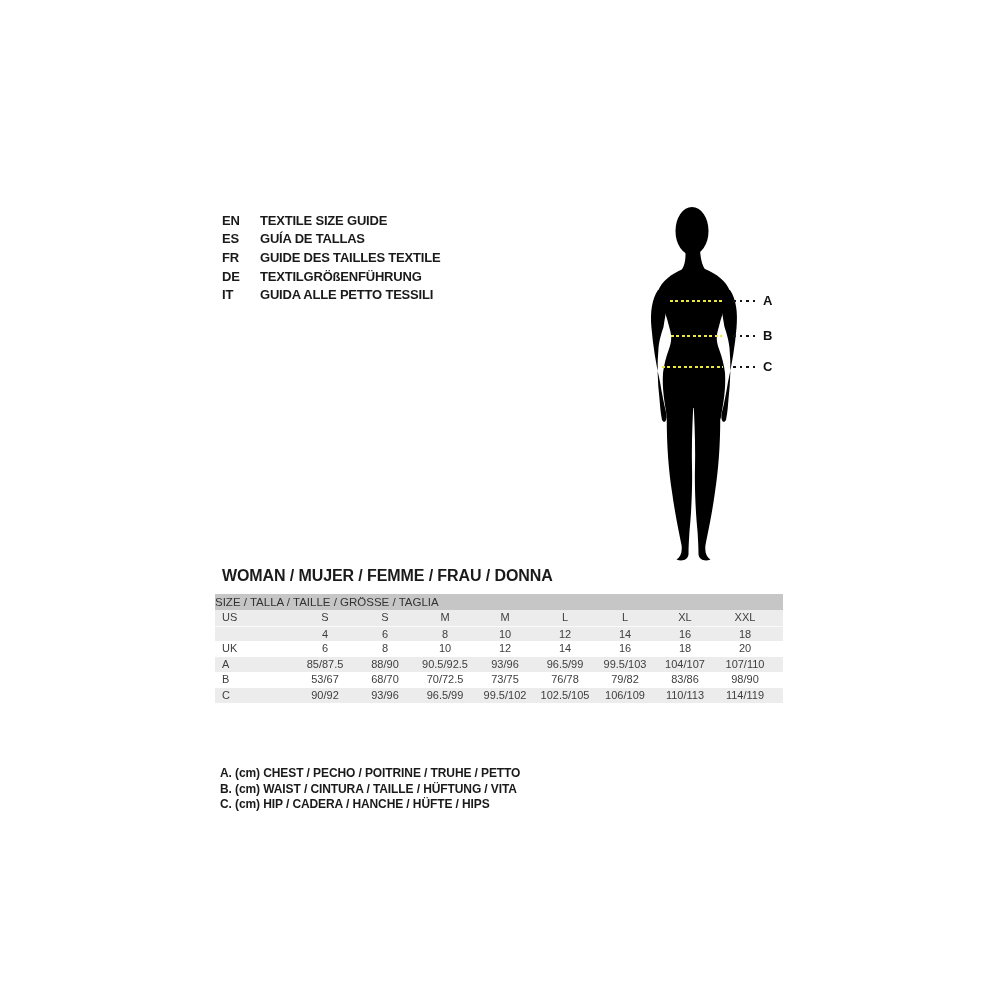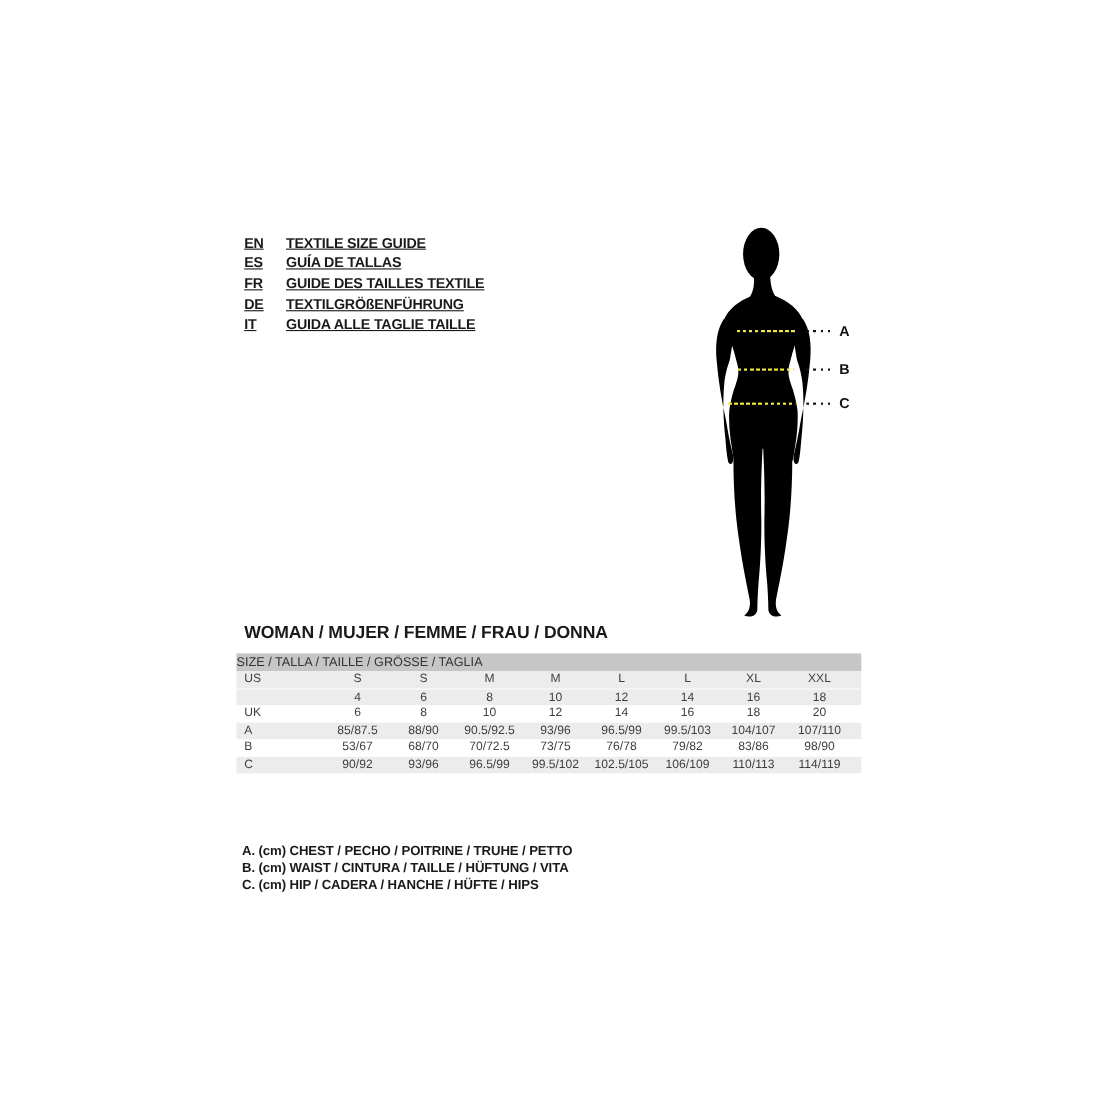--- a/index.html
+++ b/index.html
@@ -6,21 +6,21 @@
     --yellow:#ece73a;
     --header-bg:#c6c6c6;
     --shade-bg:#ececec;
   }
   html,body{margin:0;padding:0;background:#fff;}
   .canvas{
     position:relative;width:1000px;height:1000px;background:#ffffff;overflow:hidden;
     font-family:"Liberation Sans",sans-serif;color:#1a1a1a;
   }
   
-  .lang-block{position:absolute;left:222px;top:211px;text-decoration:underline;}
+  .lang-block{position:absolute;left:222px;top:211px;}
   .lang-row{display:flex;height:18.6px;align-items:center;}
   .lang-code{width:38px;font-size:13px;font-weight:700;letter-spacing:-0.2px;}
   .lang-title{font-size:13px;font-weight:700;letter-spacing:-0.2px;white-space:nowrap;}
   
   .figure{position:absolute;left:645px;top:204px;width:100px;height:360px;}
   .dash{position:absolute;height:2px;}
   .dash.yellow{background:repeating-linear-gradient(to right,var(--yellow) 0 3px,transparent 3px 5.5px);}
   .dash.black{background:repeating-linear-gradient(to right,#141414 0 2.5px,transparent 2.5px 6.5px);}
   .measure-label{position:absolute;width:16px;height:16px;font-size:13px;font-weight:700;color:#111;line-height:16px;}
   
@@ -55,21 +55,21 @@
     <div class="lang-row">
       <span class="lang-code">FR</span>
       <span class="lang-title">GUIDE DES TAILLES TEXTILE</span>
     </div>
     <div class="lang-row">
       <span class="lang-code">DE</span>
       <span class="lang-title">TEXTILGRÖßENFÜHRUNG</span>
     </div>
     <div class="lang-row">
       <span class="lang-code">IT</span>
-      <span class="lang-title">GUIDA ALLE TAGLIE TAILLE</span>
+      <span class="lang-title">GUIDA ALLE PETTO TESSILI</span>
     </div>
   </div>
 
   <svg class="figure" viewBox="0 0 100 360" xmlns="http://www.w3.org/2000/svg">
     <g fill="#000">
       <ellipse cx="47" cy="27" rx="16.5" ry="24"></ellipse>
       <path d="M40 40 L55 40 C55 52 56 60 61 67 L36 67 C41 60 41 52 40 40 Z"></path>
       <path d="M38 65 C26 70 17 77 13 87 C17 100 22 113 25 126 C27 133 26.5 138 24 145 C21 153 19 161 18 169 C17 184 19.5 200 22.5 215 C30 208 40 204 49 204 C58 204 68 208 75.5 215 C78.5 200 81 184 80 169 C79 161 77 153 74 145 C71.5 138 71 133 73 126 C76 113 81 100 85 87 C81 77 72 70 60 65 C52 62.5 46 62.5 38 65 Z"></path>
       <path d="M13 86 C7 95 5 108 6.5 124 C8 142 11 160 15 178 C17 190 19 200 21 208 C23 215 20 221 17 216 C15.5 209 15 201 14.5 195 C12.5 178 12 160 13.5 144 C14.5 135 16.5 129 18.5 123 C20.5 111 22 101 23.5 94 C20.5 88.5 16.5 86.5 13 86 Z"></path>
       <path d="M85 86 C91 95 93 108 91.5 124 C90 142 87 160 83 178 C81 190 79 200 77 208 C75 215 78 221 81 216 C82.5 209 83 201 83.5 195 C85.5 178 86 160 84.5 144 C83.5 135 81.5 129 79.5 123 C77.5 111 76 101 74.5 94 C77.5 88.5 81.5 86.5 85 86 Z"></path>

